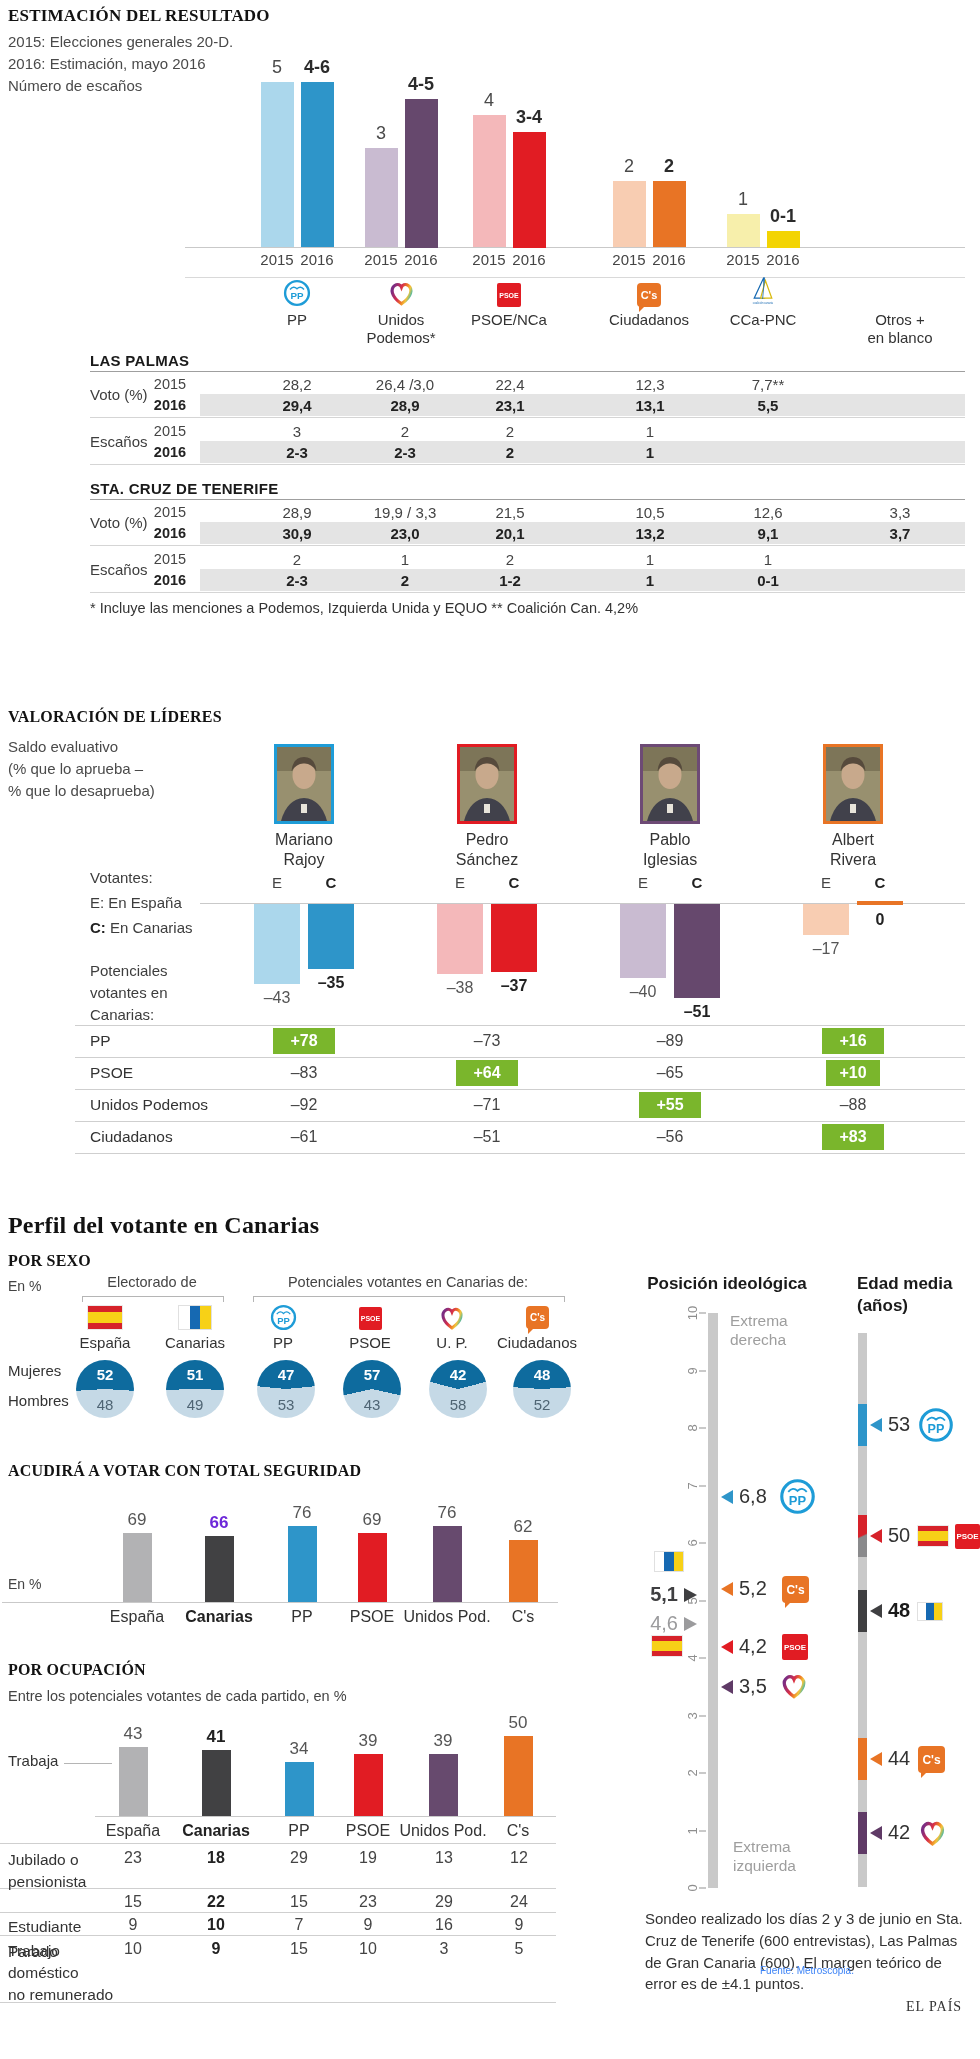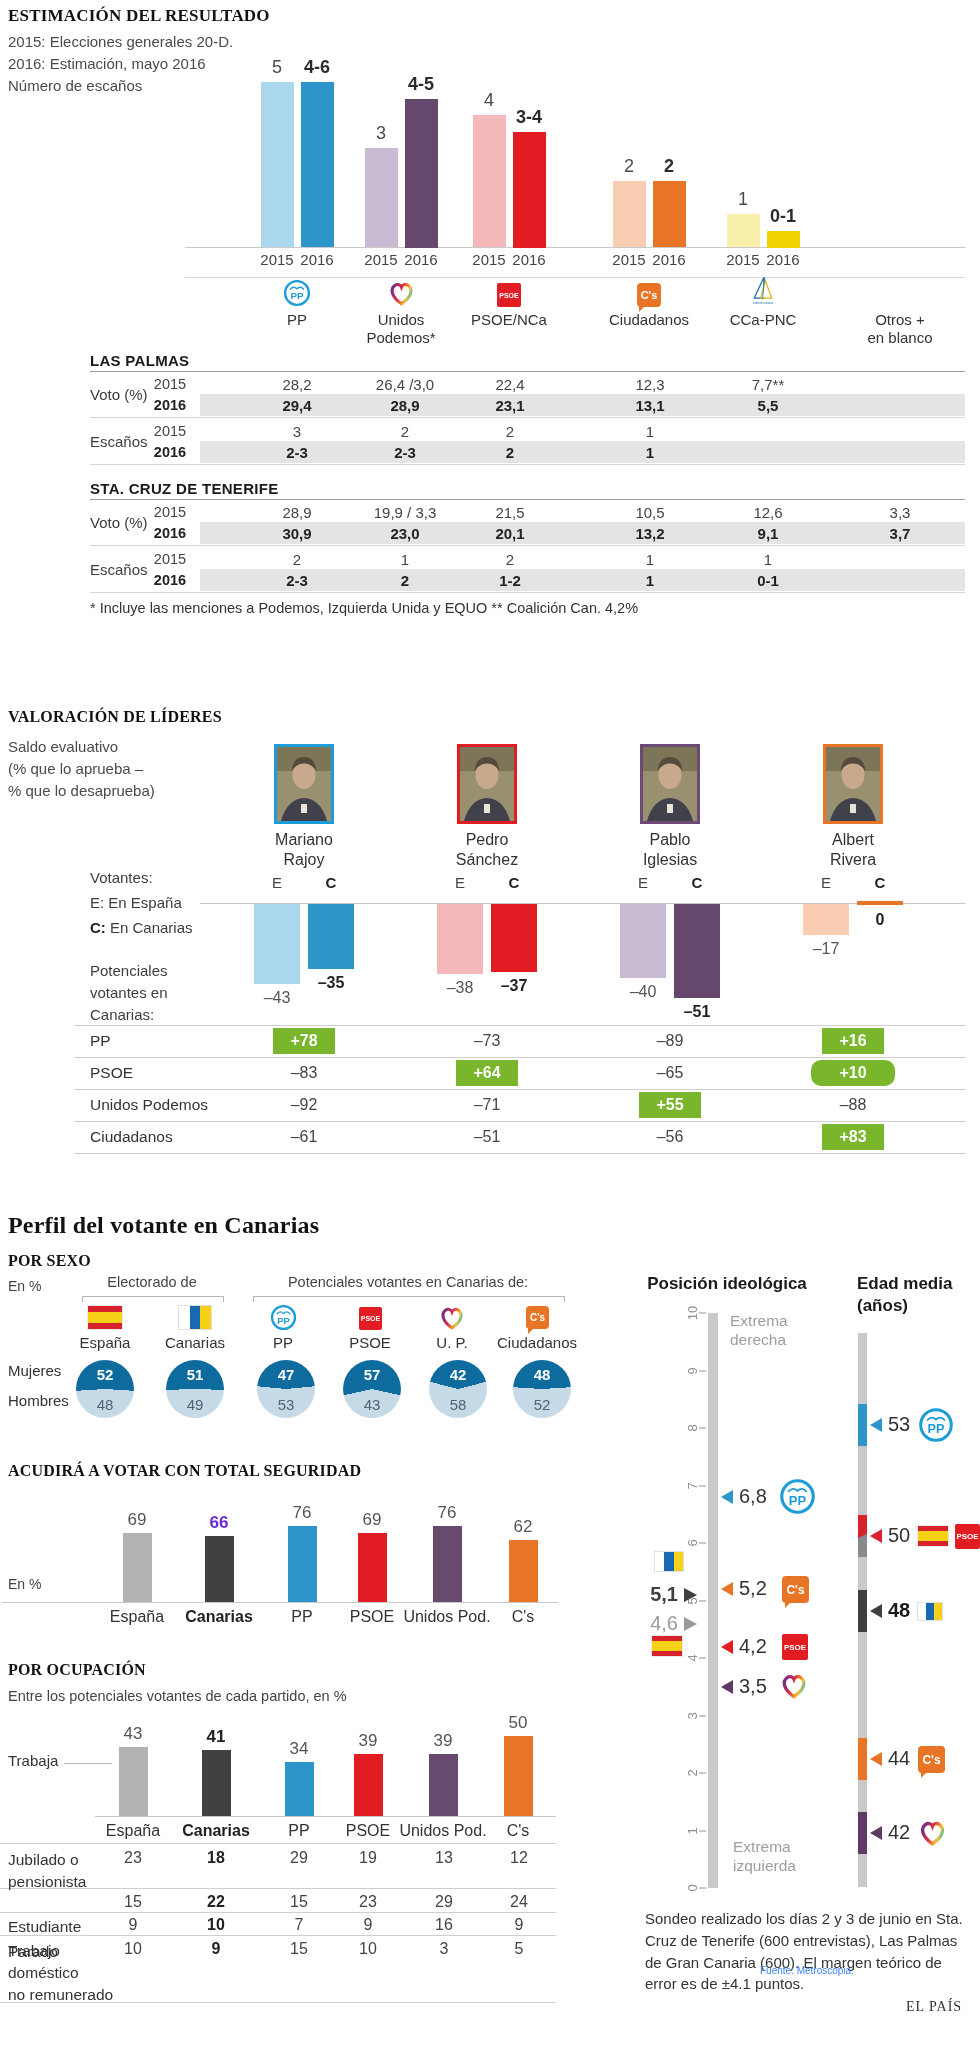--- a/index.html
+++ b/index.html
@@ -267,21 +267,21 @@
     <div class="a" style="left: 75px; top: 1153px; width: 890px; height: 1px; background: rgb(207, 207, 207);"></div>
     <div class="a" style="left: 90px; top: 1032px; font-size: 15.5px; color: rgb(51, 51, 51);">PP</div>
     <div class="a" style="left: 304px; top: 1028px; width: 62px; height: 26px; background: rgb(122, 182, 44); color: rgb(255, 255, 255); font-weight: 700; font-size: 16px; text-align: center; line-height: 26px; transform: translateX(-50%);">+78</div>
     <div class="a" style="left: 487px; top: 1032px; font-size: 16px; color: rgb(68, 68, 68); transform: translateX(-50%);">–73</div>
     <div class="a" style="left: 670px; top: 1032px; font-size: 16px; color: rgb(68, 68, 68); transform: translateX(-50%);">–89</div>
     <div class="a" style="left: 853px; top: 1028px; width: 62px; height: 26px; background: rgb(122, 182, 44); color: rgb(255, 255, 255); font-weight: 700; font-size: 16px; text-align: center; line-height: 26px; transform: translateX(-50%);">+16</div>
     <div class="a" style="left: 90px; top: 1064px; font-size: 15.5px; color: rgb(51, 51, 51);">PSOE</div>
     <div class="a" style="left: 304px; top: 1064px; font-size: 16px; color: rgb(68, 68, 68); transform: translateX(-50%);">–83</div>
     <div class="a" style="left: 487px; top: 1060px; width: 62px; height: 26px; background: rgb(122, 182, 44); color: rgb(255, 255, 255); font-weight: 700; font-size: 16px; text-align: center; line-height: 26px; transform: translateX(-50%);">+64</div>
     <div class="a" style="left: 670px; top: 1064px; font-size: 16px; color: rgb(68, 68, 68); transform: translateX(-50%);">–65</div>
-    <div class="a" style="left: 853px; top: 1060px; width: 84px; height: 26px; background: rgb(122, 182, 44); color: rgb(255, 255, 255); font-weight: 700; font-size: 16px; text-align: center; line-height: 26px; transform: translateX(-50%); border-radius: 10px;">+10</div>
+    <div class="a" style="left: 853px; top: 1060px; width: 54px; height: 26px; background: rgb(122, 182, 44); color: rgb(255, 255, 255); font-weight: 700; font-size: 16px; text-align: center; line-height: 26px; transform: translateX(-50%);">+10</div>
     <div class="a" style="left: 90px; top: 1096px; font-size: 15.5px; color: rgb(51, 51, 51);">Unidos Podemos</div>
     <div class="a" style="left: 304px; top: 1096px; font-size: 16px; color: rgb(68, 68, 68); transform: translateX(-50%);">–92</div>
     <div class="a" style="left: 487px; top: 1096px; font-size: 16px; color: rgb(68, 68, 68); transform: translateX(-50%);">–71</div>
     <div class="a" style="left: 670px; top: 1092px; width: 62px; height: 26px; background: rgb(122, 182, 44); color: rgb(255, 255, 255); font-weight: 700; font-size: 16px; text-align: center; line-height: 26px; transform: translateX(-50%);">+55</div>
     <div class="a" style="left: 853px; top: 1096px; font-size: 16px; color: rgb(68, 68, 68); transform: translateX(-50%);">–88</div>
     <div class="a" style="left: 90px; top: 1128px; font-size: 15.5px; color: rgb(51, 51, 51);">Ciudadanos</div>
     <div class="a" style="left: 304px; top: 1128px; font-size: 16px; color: rgb(68, 68, 68); transform: translateX(-50%);">–61</div>
     <div class="a" style="left: 487px; top: 1128px; font-size: 16px; color: rgb(68, 68, 68); transform: translateX(-50%);">–51</div>
     <div class="a" style="left: 670px; top: 1128px; font-size: 16px; color: rgb(68, 68, 68); transform: translateX(-50%);">–56</div>
     <div class="a" style="left: 853px; top: 1124px; width: 62px; height: 26px; background: rgb(122, 182, 44); color: rgb(255, 255, 255); font-weight: 700; font-size: 16px; text-align: center; line-height: 26px; transform: translateX(-50%);">+83</div>

